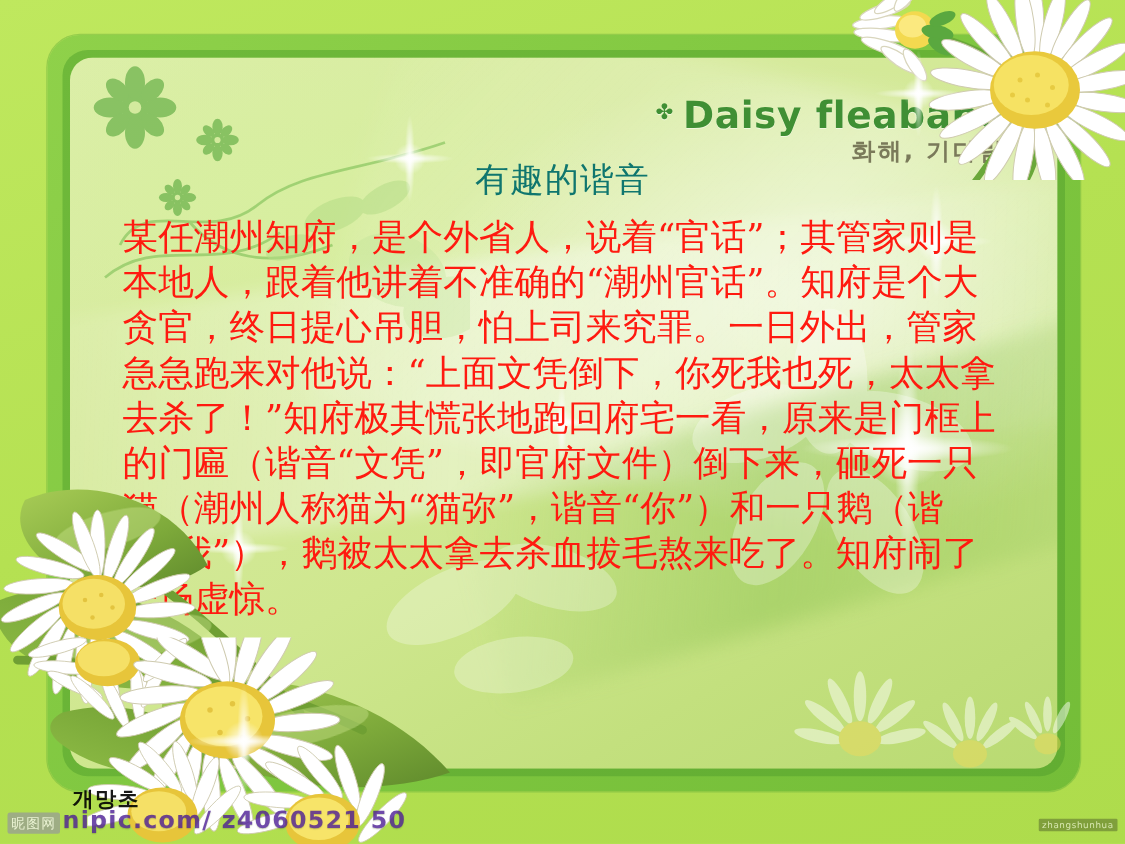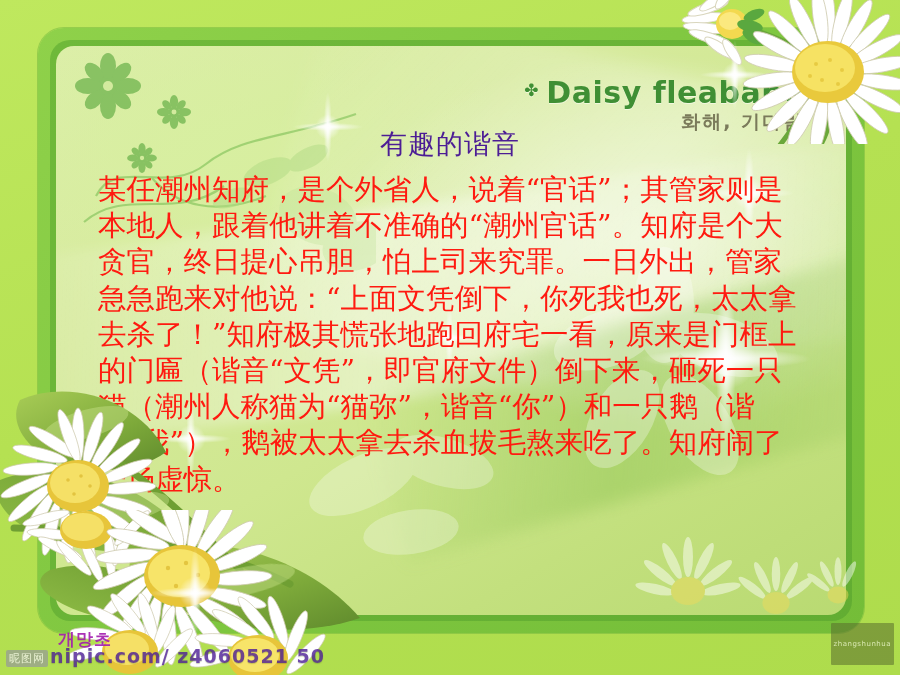--- a/index.html
+++ b/index.html
@@ -96,21 +96,21 @@
   .brand-sub{
     font-family:"DejaVu Sans", sans-serif;
     font-size:19px;font-weight:bold;color:#7a7a5a;
     letter-spacing:2px;margin-top:4px;white-space:nowrap;
   }
 
   
   .slide-title{
     position:absolute;left:0;right:0;top:126px;text-align:center;
     font-family:"DejaVu Serif", serif;
-    font-size:27px;color:#4c1d95;letter-spacing:1px;
+    font-size:27px;color:#0f766e;letter-spacing:1px;
   }
 
   
   .body-text{
     position:absolute;left:98px;top:172px;width:700px;
     font-family:"DejaVu Serif", serif;
     font-size:28.5px;line-height:36.2px;color:#ff1a10;
     letter-spacing:0px;
     white-space:pre-wrap;
   }
@@ -123,32 +123,32 @@
     margin-top:12px;
   }
   .wm-logo{
     font-size:11px;color:#f2f5e8;background:#9aa58e;
     padding:1px 3px;border-radius:2px;letter-spacing:1px;
     opacity:.85;
   }
   .wm-kr{
     position:absolute;left:58px;bottom:24px;
     font-family:"DejaVu Sans", sans-serif;
-    font-size:17px;font-weight:bold;color:#a21caf;letter-spacing:1px;
+    font-size:17px;font-weight:bold;color:#000000;letter-spacing:1px;
     opacity:.9;
   }
   .wm-url{
     font-size:19px;font-weight:bold;color:#4c1d95;letter-spacing:1px;
     opacity:.8;text-shadow:0 1px 1px rgba(90,110,50,.4);
   }
   .wm-badge{
     position:absolute;right:6px;bottom:10px;
     font-family:"DejaVu Sans", sans-serif;
     font-size:7px;color:#d8e8b0;background:rgba(90,110,45,.55);
-    padding:17px 3px;letter-spacing:.5px;border-radius:1px;margin-top:12px;
+    padding:1px 3px;letter-spacing:.5px;border-radius:1px;margin-top:12px;
   }
 </style>
 </head>
 <body>
 
 <div class="slide">
 
   <div class="bg-outer"></div>
 
   <div class="frame-mid"></div>

